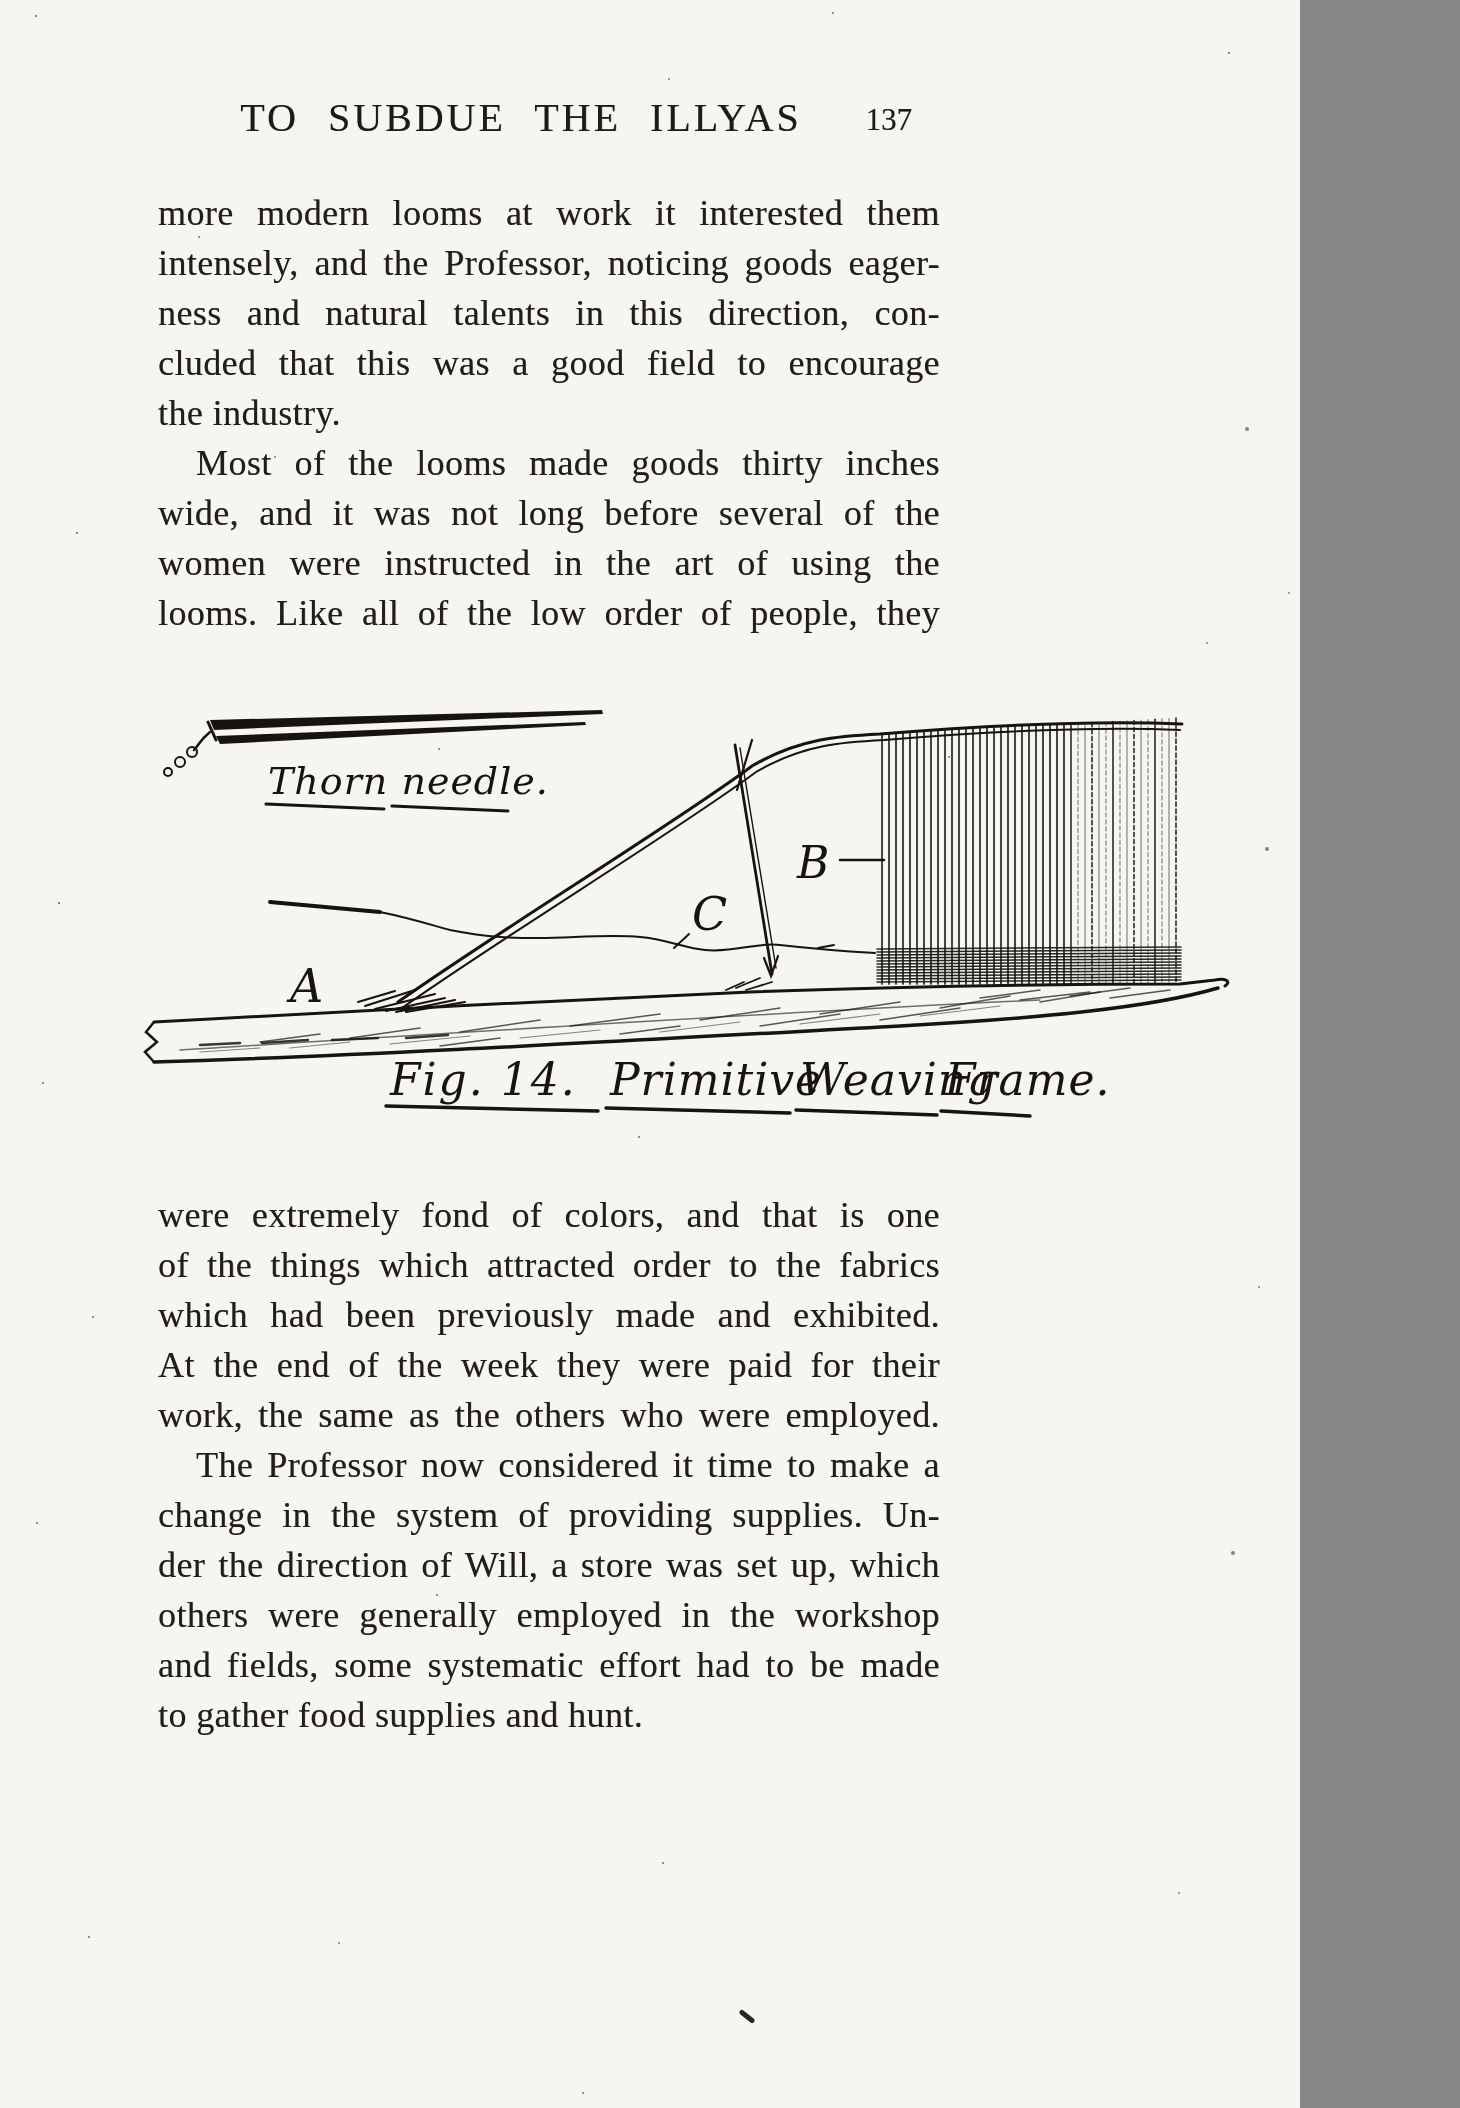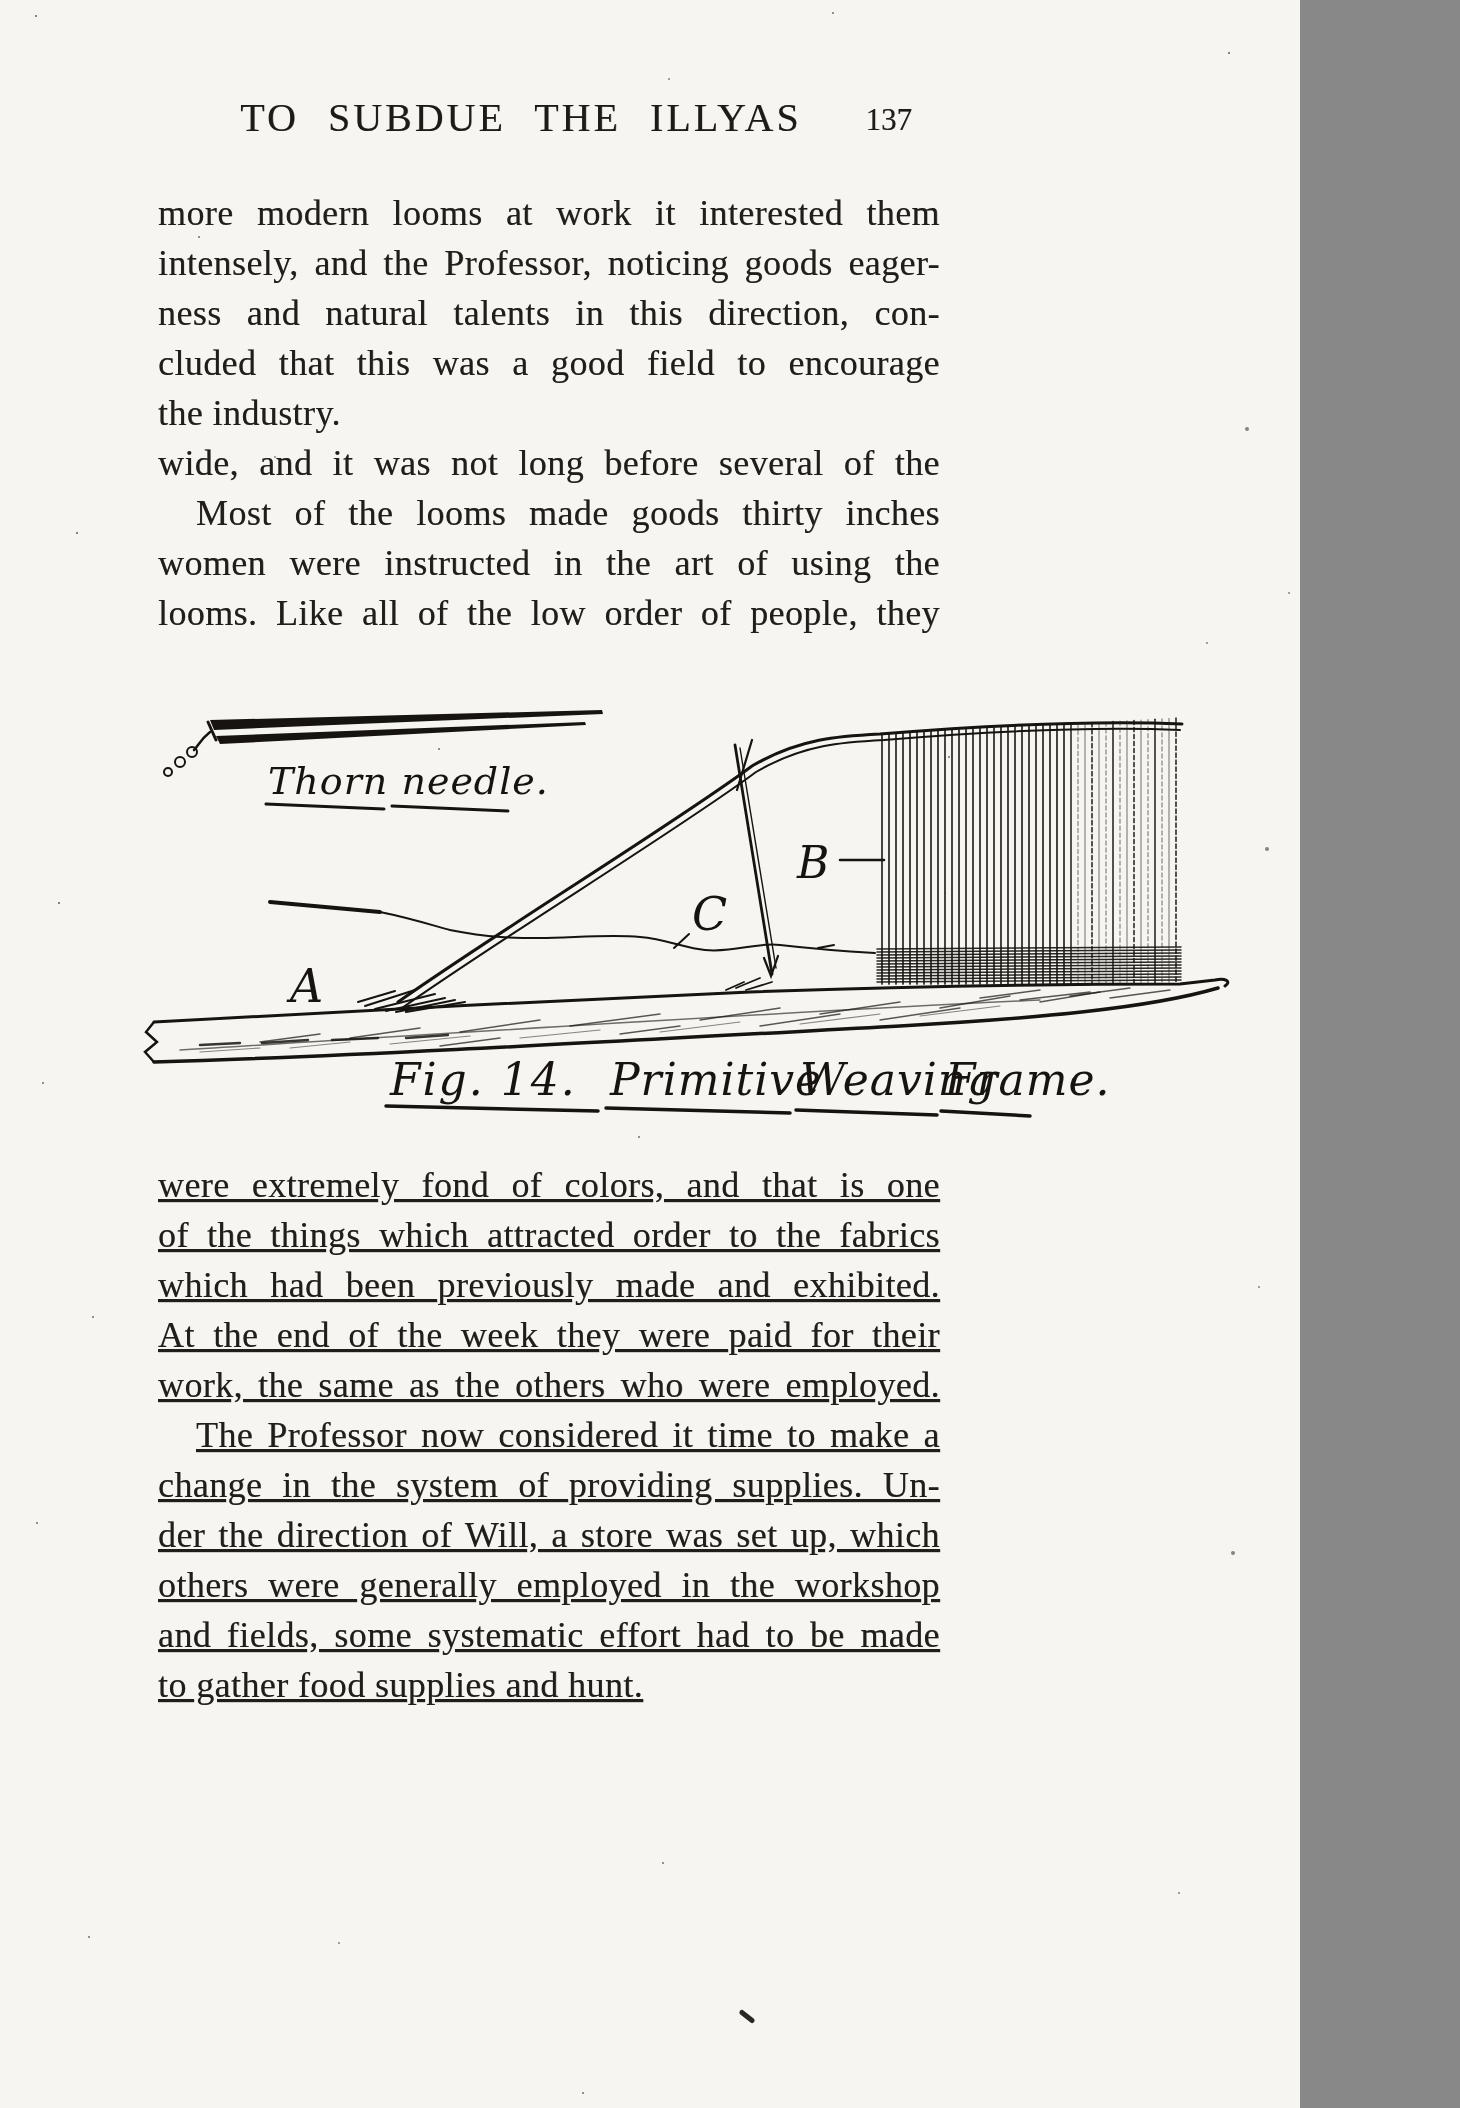--- a/index.html
+++ b/index.html
@@ -12,21 +12,21 @@
     display:block;text-align:center;font-size:40px;line-height:44px;
     letter-spacing:3px;word-spacing:16px;color:#1d1b17;
     text-shadow:0.4px 0.4px 0 rgba(30,28,24,0.5);
   }
   .page-number{
     position:absolute;right:0;top:2px;font-size:31px;line-height:44px;
     color:#1d1b17;text-shadow:0.4px 0.4px 0 rgba(30,28,24,0.5);
   }
   .textblock{position:absolute;left:130px;width:782px;margin-left:28px;}
   #block-top{top:188px;}
-  #block-bottom{top:1160px;text-decoration:underline;}
+  #block-bottom{top:1190px;}
   .bodyline{
     height:50px;font-size:36px;line-height:50px;letter-spacing:0.4px;
     text-align:justify;text-align-last:justify;white-space:normal;
     color:#211e19;text-shadow:0.35px 0.35px 0 rgba(33,30,25,0.55);
   }
   .bodyline.indent{padding-left:38px;}
   .bodyline.flush{text-align-last:left;}
   .figure-svg{position:absolute;left:140px;top:690px;}
   .speckles{
     position:absolute;left:0;top:0;width:2px;height:2px;border-radius:50%;
@@ -65,22 +65,22 @@
     <span class="running-title">TO SUBDUE THE ILLYAS</span>
     <span class="page-number">137</span>
   </div>
 
   <div class="textblock" id="block-top">
       <div class="bodyline">more modern looms at work it interested them</div>
       <div class="bodyline">intensely, and the Professor, noticing goods eager-</div>
       <div class="bodyline">ness and natural talents in this direction, con-</div>
       <div class="bodyline">cluded that this was a good field to encourage</div>
       <div class="bodyline flush">the industry.</div>
+      <div class="bodyline indent">Most of the looms made goods thirty inches</div>
       <div class="bodyline">wide, and it was not long before several of the</div>
-      <div class="bodyline indent">Most of the looms made goods thirty inches</div>
       <div class="bodyline">women were instructed in the art of using the</div>
       <div class="bodyline">looms.  Like all of the low order of people, they</div>
     </div>
 
   <svg class="figure-svg" width="1110" height="430" viewBox="0 0 1110 430">
     <g stroke="#161310" fill="none" stroke-linecap="round">
 
       <g stroke="none" fill="#161310">
         <path d="M70,30 L462,20 L463,24 L74,40 Z"></path>
         <path d="M76,46 L445,32 L446,35 L80,54 Z"></path>

